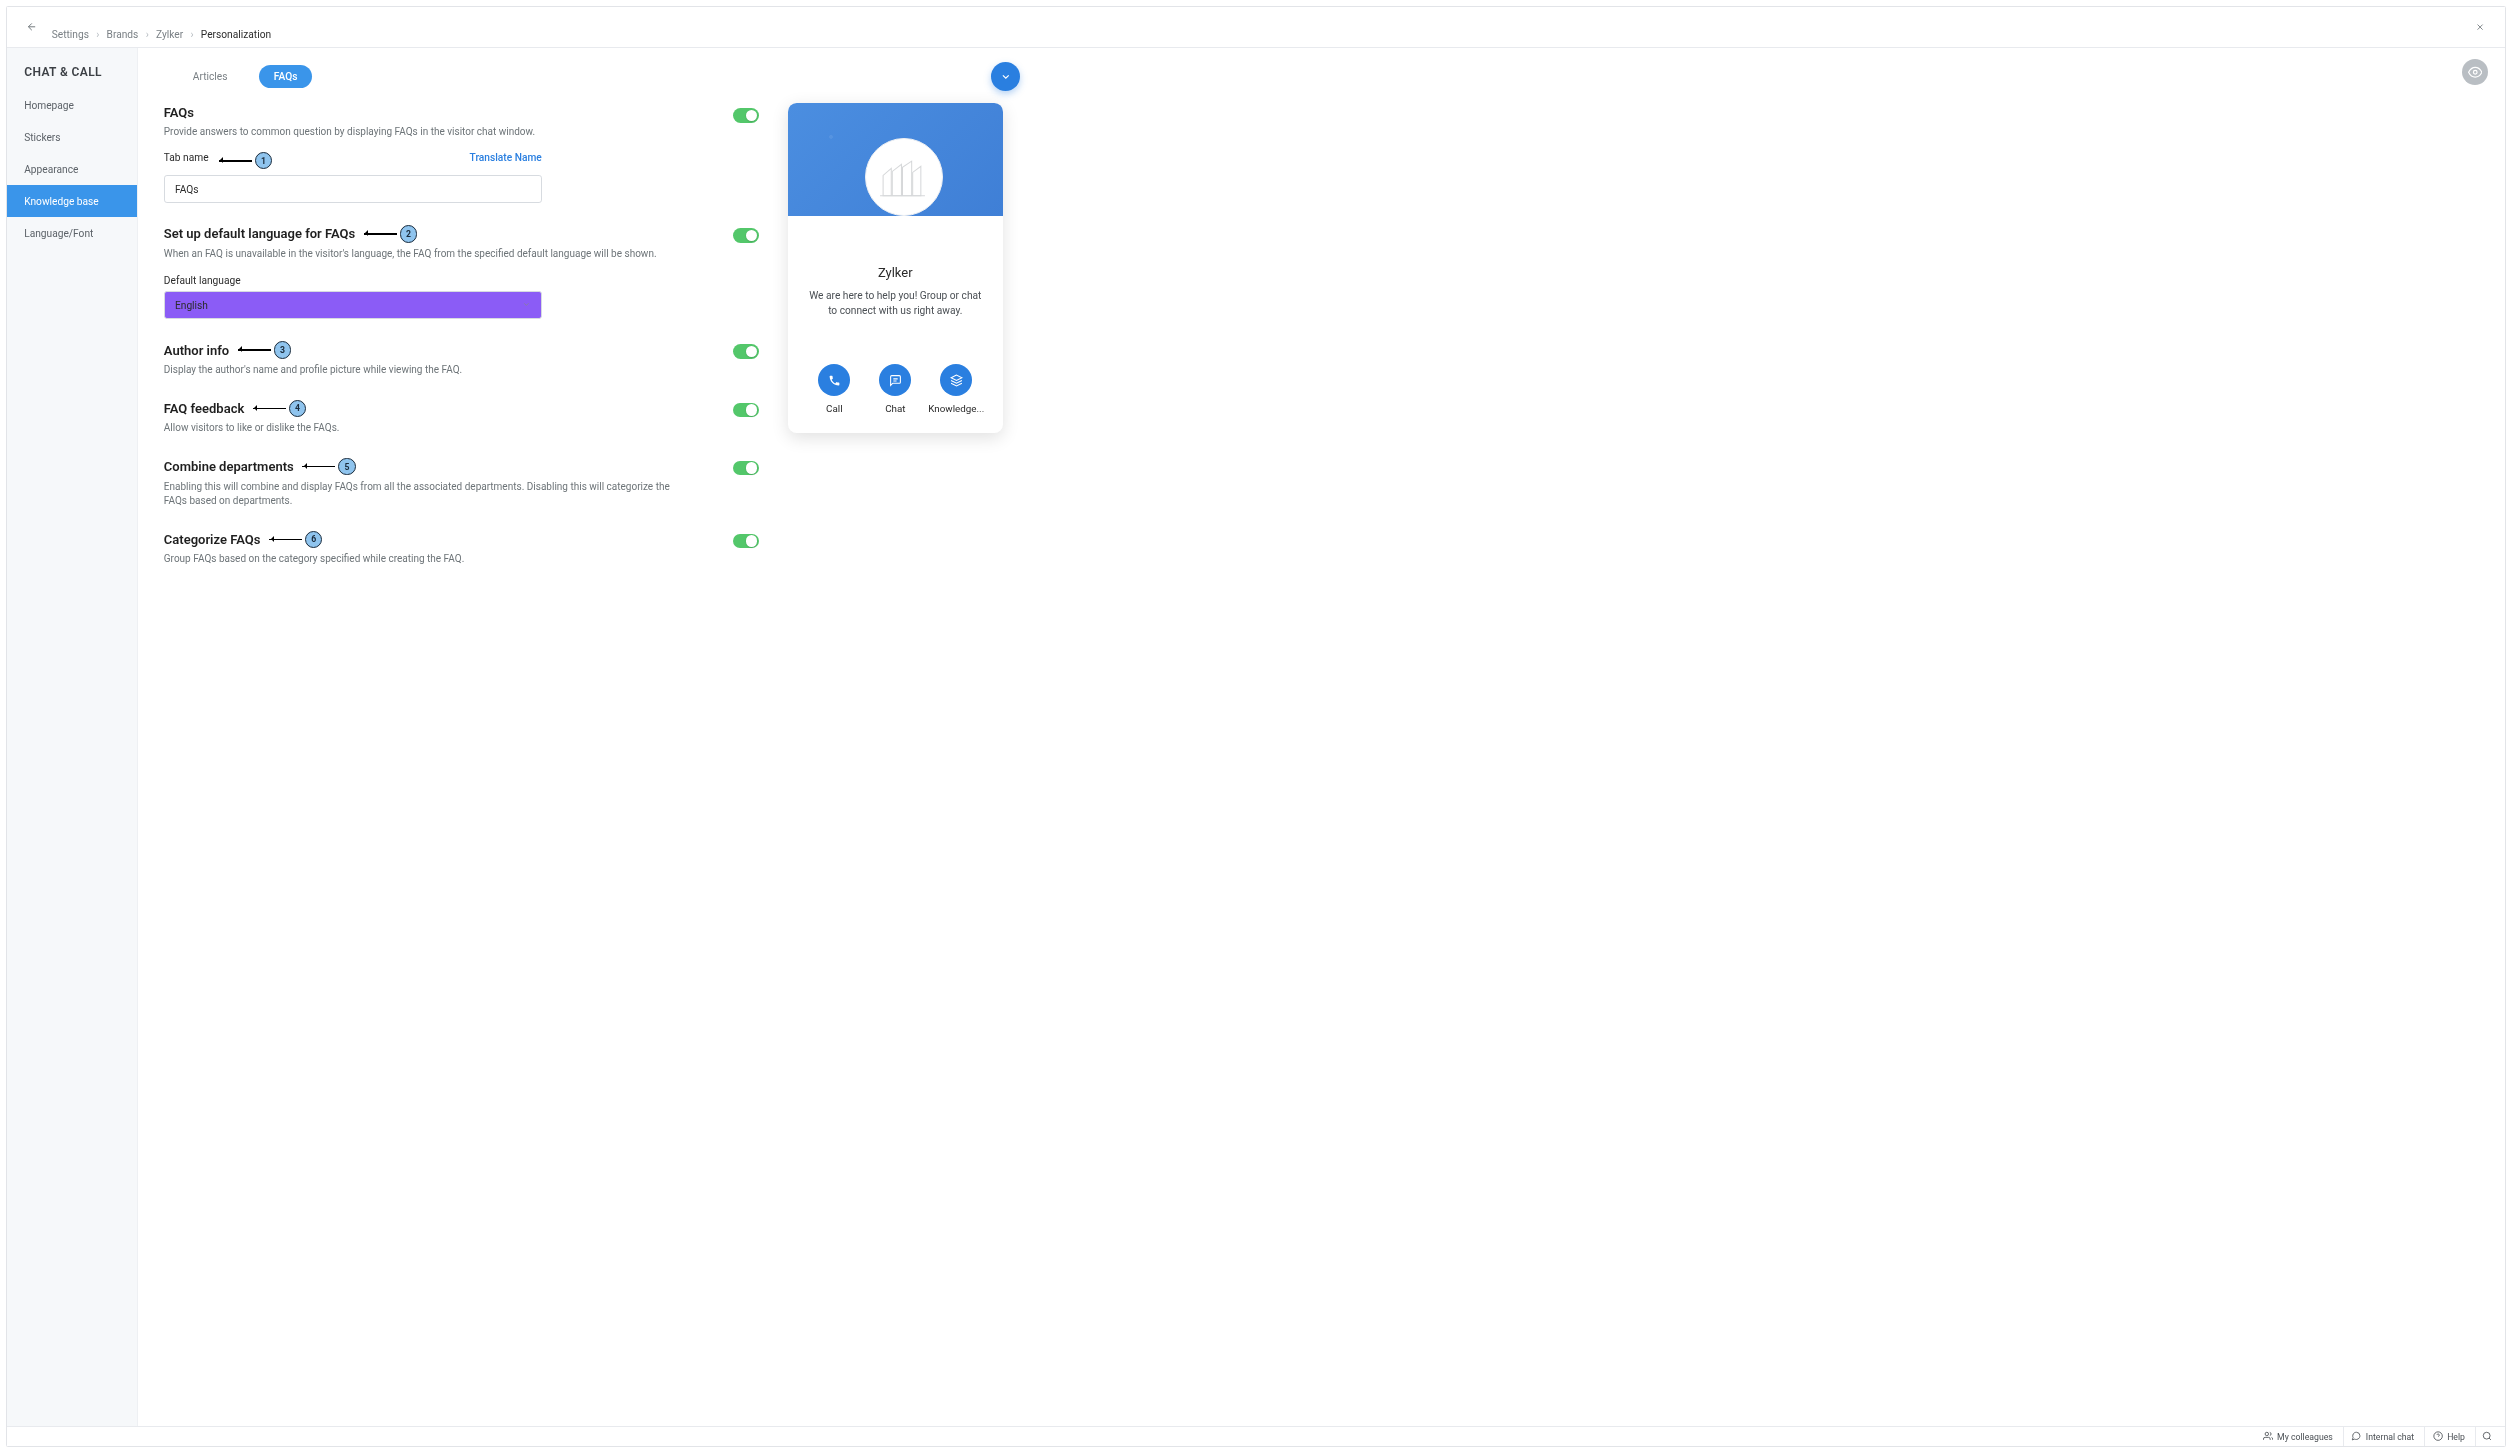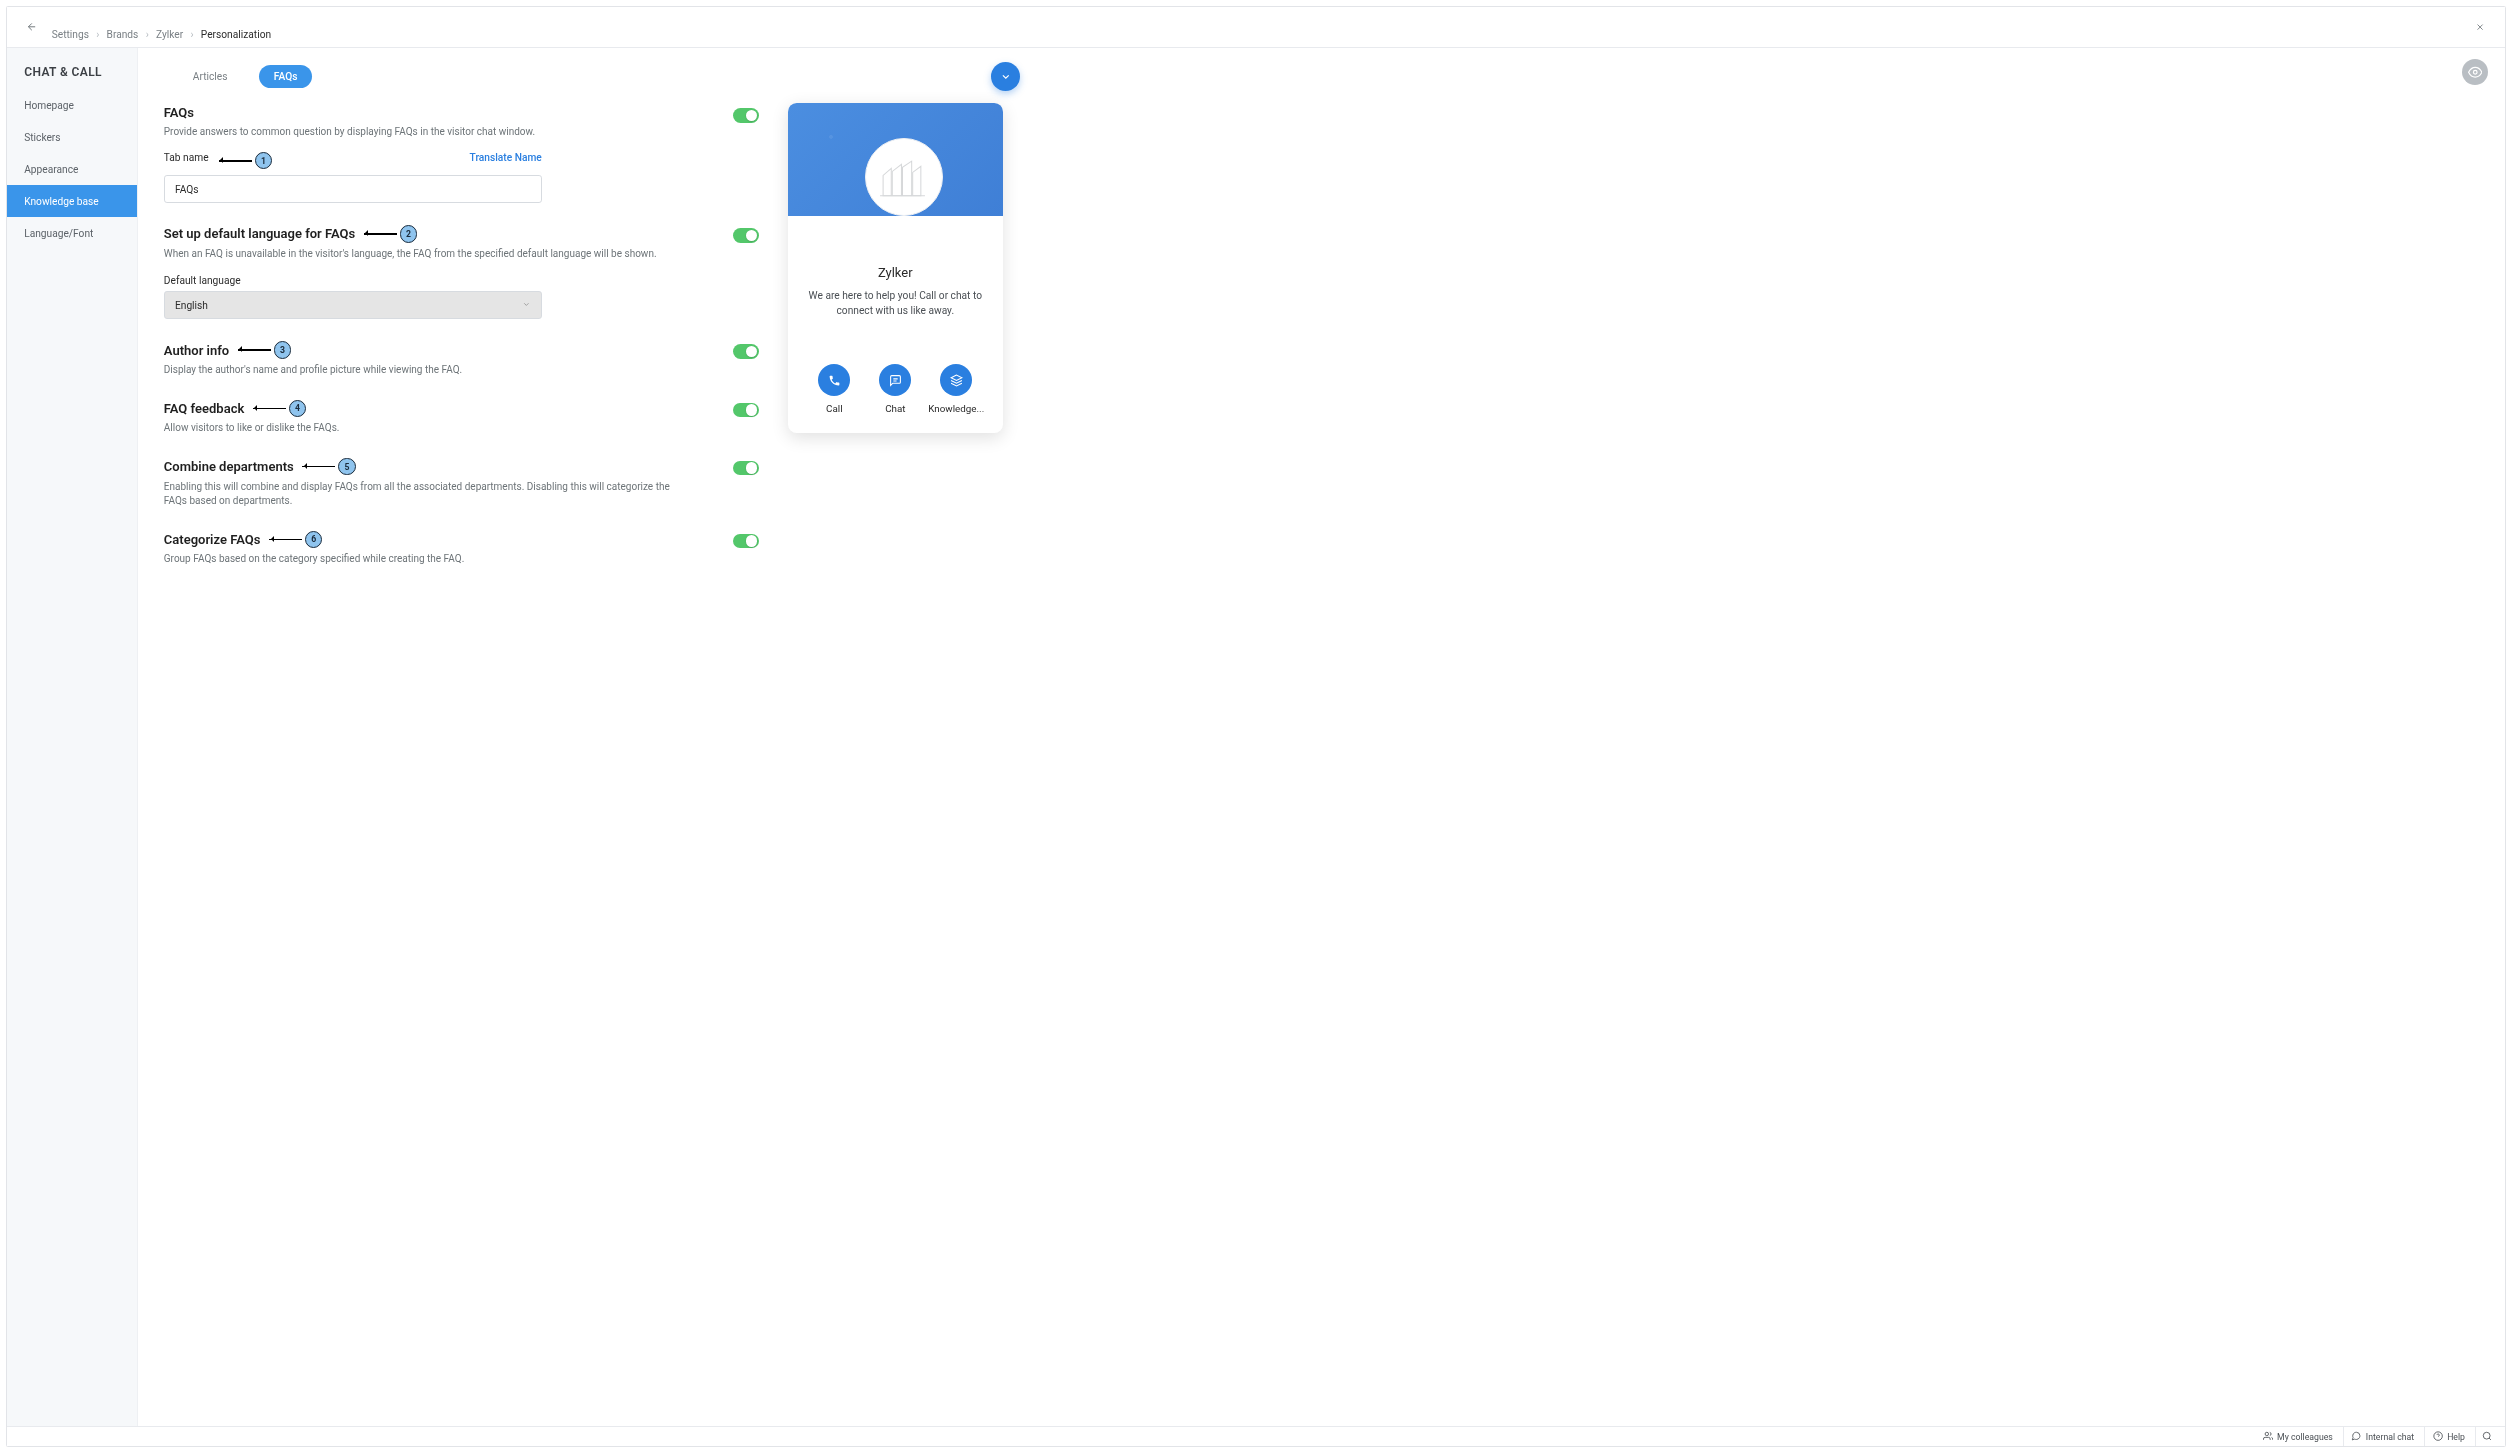--- a/index.html
+++ b/index.html
@@ -43,21 +43,21 @@
   .sect { position:relative; padding-right:44px; margin-bottom:22px; }
   .sect-head { display:flex; align-items:center; gap:8.7px; }
   .sect-title { font-size:13px; font-weight:600; color:#1f1f1f; }
   .sect-desc { font-size:10px; color:#6d7478; margin-top:4.4px; line-height:1.45; max-width:523px; }
   .toggle { position:absolute; right:0; top:2.9px; width:26px; height:14.5px; border-radius:725px; background:#53c76a; cursor:pointer; }
   .toggle::after { content:""; position:absolute; width:11.6px; height:11.6px; border-radius:50%; background:#fff; top:1.5px; right:1.5px; box-shadow:0 0.7px 1.5px rgba(0,0,0,0.2); }
 
   .field-label { font-size:10.2px; color:#2b2b2b; display:flex; align-items:flex-start; gap:10.2px; margin-top:13px; margin-bottom:5.8px; }
   .translate-link { margin-left:auto; color:#2a7fe0; font-size:10.2px; font-weight:500; cursor:pointer; }
   .input { width:378px; max-width:100%; height:28px; border:0.7px solid #d7dbe0; border-radius:2.9px; padding:0 10.2px; font-size:10.2px; color:#2b2b2b; background:#fff; display:flex; align-items:center; }
-  .select { width:378px; max-width:100%; height:28px; border:0.7px solid #d7dbe0; border-radius:2.9px; padding:0 10.2px; font-size:10.2px; color:#2b2b2b; display:flex; align-items:center; justify-content:space-between; cursor:pointer; background:#e5e5e5; }
+  .select { width:378px; max-width:100%; height:28px; border:0.7px solid #d7dbe0; border-radius:2.9px; padding:0 10.2px; font-size:10.2px; color:#2b2b2b; display:flex; align-items:center; justify-content:space-between; cursor:pointer; background:#8b5cf6; }
   .chev-down { color:#888; }
 
   
   .anno { display:inline-flex; align-items:center; gap:2.9px; }
   .anno-line { width:33px; height:1.5px; background:#000; position:relative; }
   .anno-line::before { content:""; position:absolute; left:-1.5px; top:-2.9px; border:3.6px solid transparent; border-right-color:#000; }
   .anno-badge { width:17.4px; height:17.4px; border-radius:50%; background:#8fc4ee; border:1.5px solid #1a2b3c; display:flex; align-items:center; justify-content:center; font-size:8.7px; font-weight:700; color:#1a2b3c; }
 
   
   .collapse-btn { position:absolute; top:0; right:0; width:29px; height:29px; border-radius:50%; background:#2a7fe0; display:flex; align-items:center; justify-content:center; cursor:pointer; color:#fff; box-shadow:0 2.9px 7.3px rgba(42,127,224,0.35); }
@@ -242,21 +242,21 @@
                 <svg width="51" height="41" viewBox="0 0 100 80" fill="none" stroke="#8a8f94" stroke-width="2">
                   <path d="M10 76 L10 36 L26 22 L26 76 Z"></path>
                   <path d="M28 76 L28 28 L46 14 L46 76 Z"></path>
                   <path d="M48 76 L48 20 L66 8 L66 76 Z"></path>
                   <path d="M68 76 L68 30 L84 18 L84 76 Z"></path>
                   <line x1="4" y1="76" x2="92" y2="76"></line>
                 </svg>
               </div>
               <div class="card-body">
                 <div class="brand-name">Zylker</div>
-                <div class="brand-tag">We are here to help you! Call or chat to connect with us like away.</div>
+                <div class="brand-tag">We are here to help you! Group or chat to connect with us right away.</div>
                 <div class="card-actions">
                   <div class="card-act">
                     <div class="act-icon">
                       <svg width="13" height="13" viewBox="0 0 24 24" fill="currentColor">
                           <path d="M6.6 10.8c1.4 2.8 3.8 5.2 6.6 6.6l2.2-2.2c.3-.3.7-.4 1-.2 1.1.4 2.3.6 3.6.6.6 0 1 .4 1 1V20c0 .6-.4 1-1 1C10.6 21 3 13.4 3 4c0-.6.4-1 1-1h3.4c.6 0 1 .4 1 1 0 1.3.2 2.5.6 3.6.1.3 0 .7-.2 1l-2.2 2.2z"></path>
                         </svg>
                     </div>
                     <span>Call</span>
                   </div>
                   <div class="card-act">

